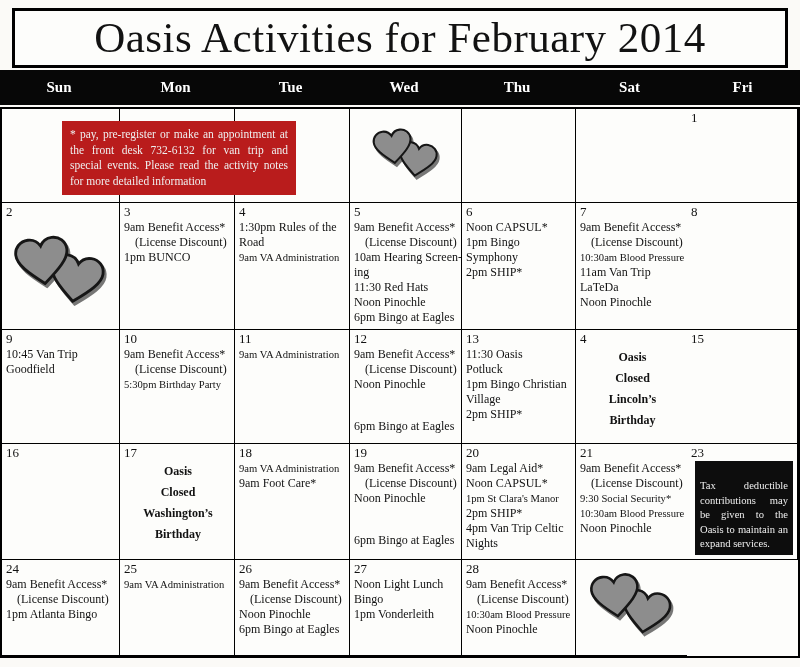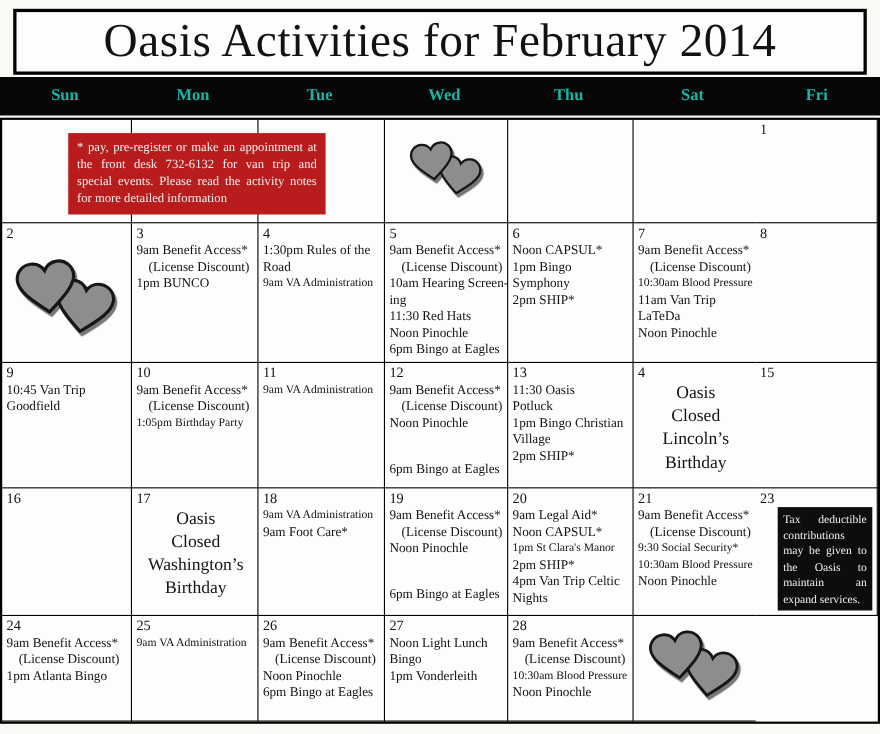--- a/index.html
+++ b/index.html
@@ -24,21 +24,21 @@
     overflow: hidden;
   }
   .day-header-row {
     margin-top: 2px;
     height: 35px;
     background: #070707;
     display: grid;
     grid-template-columns: 118px 115px 115px 112px 114px 111px 115px;
   }
   .day-header {
-    color: #14b8a6;
+    color: #ffffff;
     font-weight: bold;
     font-size: 15px;
     text-align: center;
     line-height: 35px;
   }
   .calendar-grid {
     position: relative;
     margin: 2px 0 0 0;
     width: 800px;
     border: 2px solid #000;
@@ -64,34 +64,34 @@
   .event {
     font-size: 12px;
     line-height: 15px;
     white-space: nowrap;
   }
   .event.ind { padding-left: 11px; }
   .event.sm  { font-size: 10.6px; }
   .event.gap  { }
   .event.gap2 { margin-top: 27px; }
   .event.closed {
-    font-weight: normal;
+    font-weight: bold;
     text-align: center;
-    font-size: 16px;
+    font-size: 12px;
     line-height: 21px;
     white-space: normal;
   }
   .black-note {
     flex: 1;
-    margin: 0 2px 3px 16px;
+    margin: 0 2px 3px 4px;
     background: #0d0d0d;
     color: #efefef;
     font-size: 10.6px;
     line-height: 14.6px;
-    padding: 5px 5px;
+    padding: 18px 5px;
     text-align: justify;
     overflow: hidden;
   }
   .register-note {
     position: absolute;
     left: 60px;
     top: 12px;
     width: 234px;
     background: #b91c1c;
     color: #efefef;
@@ -199,21 +199,21 @@
     </div>
     <div class="cell">
       <div class="day-num">9</div>
       <div class="event gap">10:45 Van Trip</div>
       <div class="event">Goodfield</div>
     </div>
     <div class="cell">
       <div class="day-num">10</div>
       <div class="event">9am Benefit Access*</div>
       <div class="event ind">(License Discount)</div>
-      <div class="event sm">1:05pm Birthday Party</div>
+      <div class="event sm">5:30pm Birthday Party</div>
     </div>
     <div class="cell">
       <div class="day-num">11</div>
       <div class="event sm">9am VA Administration</div>
     </div>
     <div class="cell">
       <div class="day-num">12</div>
       <div class="event">9am Benefit Access*</div>
       <div class="event ind">(License Discount)</div>
       <div class="event">Noon Pinochle</div>

